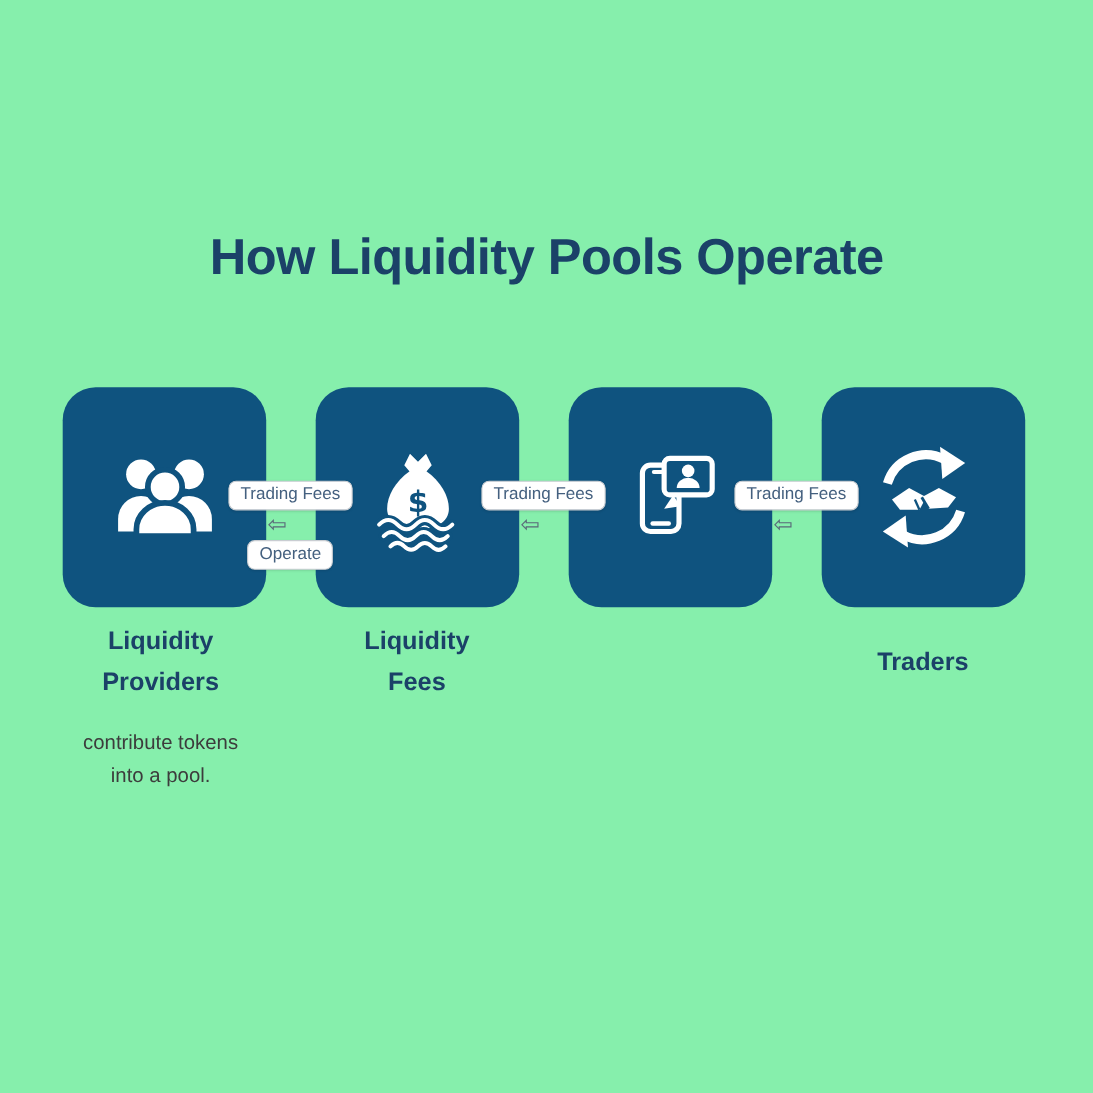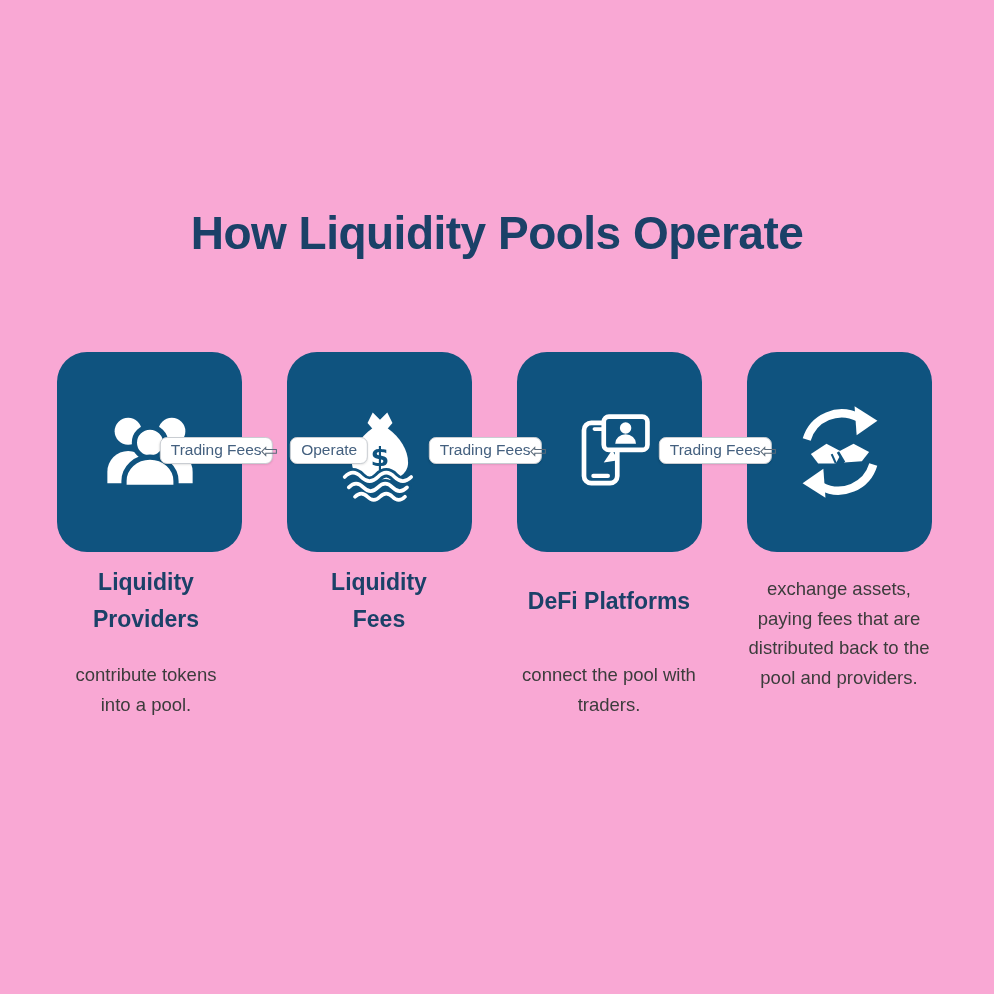--- a/index.html
+++ b/index.html
@@ -3,21 +3,21 @@
 <meta charset="utf-8">
 <style>
   * { margin: 0; padding: 0; box-sizing: border-box; }
   html, body { background: #ffffff; }
   body { font-family: "Liberation Sans", sans-serif; }
 
   .canvas {
     position: relative;
     width: 994px;
     height: 994px;
-    background: #f9a8d4;
+    background: #86efac;
     overflow: hidden;
     margin: 0 auto;
   }
 
   .title {
     position: absolute;
     top: 206px;
     left: 0;
     width: 100%;
     text-align: center;
@@ -41,21 +41,21 @@
   .box-0 { left: 57px; }
   .box-1 { left: 287px; }
   .box-2 { left: 517px; }
   .box-3 { left: 747px; }
   .box svg { display: block; }
 
   .connector {
     position: absolute;
     top: 437px;
     display: flex;
-    flex-direction: row;
+    flex-direction: column;
     align-items: center;
     transform: translateX(-50%);
     z-index: 5;
   }
   .connector-0 { left: 264px; }
   .connector-1 { left: 494px; }
   .connector-2 { left: 724px; }
 
   .pill {
     background: #ffffff;
@@ -211,24 +211,20 @@
     </div>
     <p class="desc">contribute tokens into a pool.</p>
   </div>
 
   <div class="caption caption-1">
     <div class="heading-wrap">
       <span class="heading">Liquidity Fees</span>
     </div>
   </div>
 
-  <div class="caption caption-2">
+
+  <div class="caption caption-3">
     <div class="heading-wrap">
-      <span class="heading">DeFi Platforms</span>
+      <span class="heading">Traders</span>
     </div>
-    <p class="desc">connect the pool with traders.</p>
-  </div>
-
-  <div class="caption caption-3">
-    <p class="desc">exchange assets, paying fees that are distributed back to the pool and providers.</p>
   </div>
 
 </div>
 
 </body></html>

